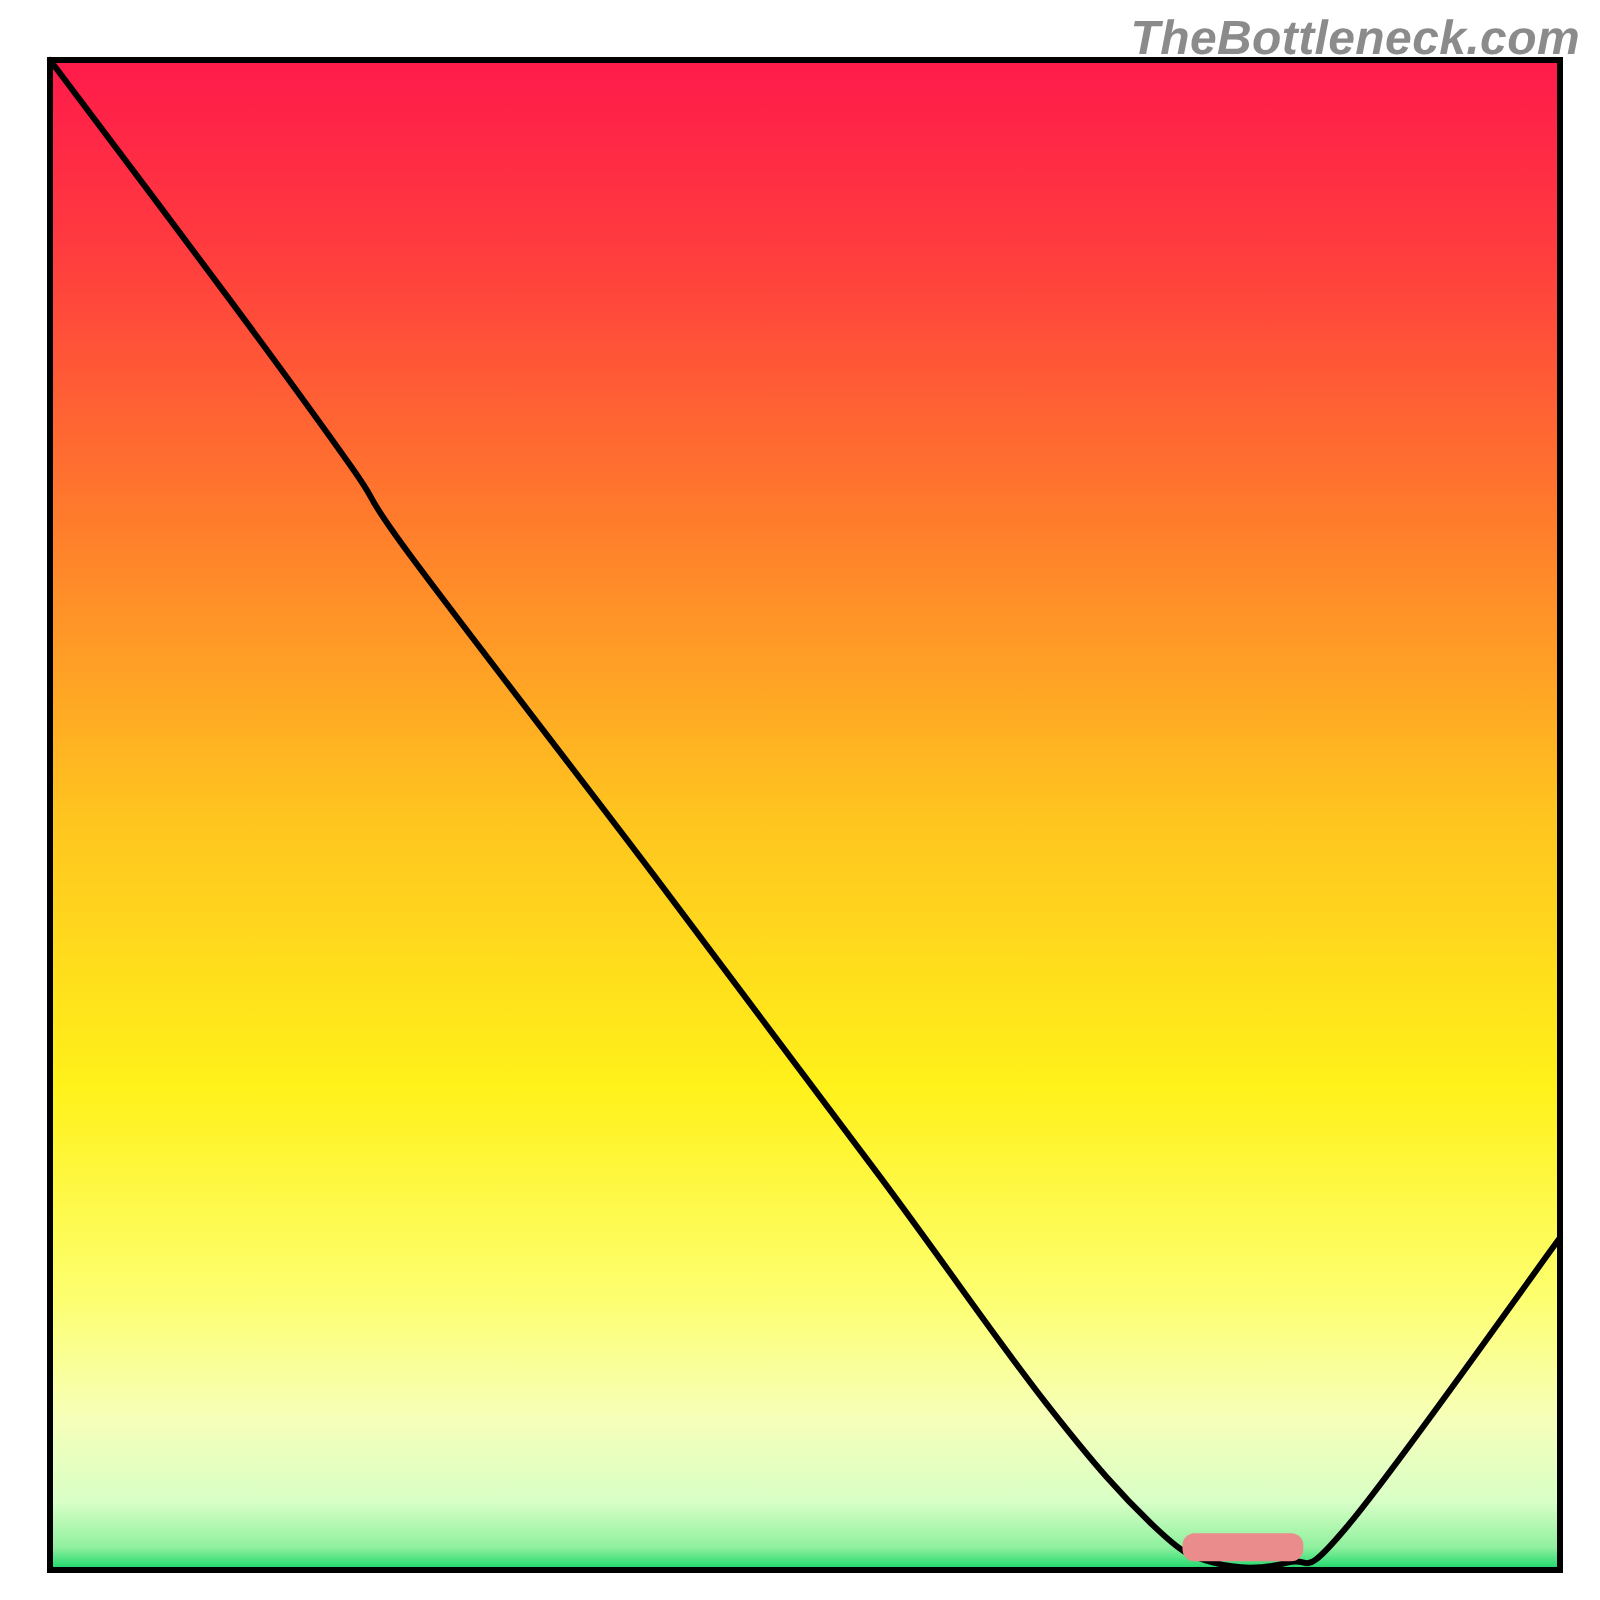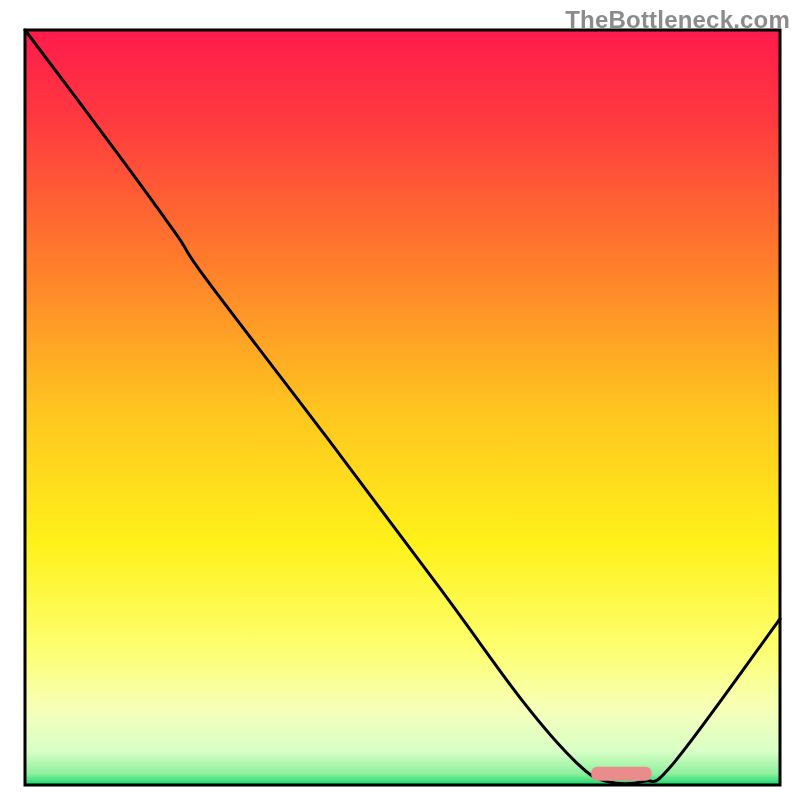--- a/index.html
+++ b/index.html
@@ -7,20 +7,21 @@
     padding: 0;
     width: 800px;
     height: 800px;
     background: #ffffff;
     font-family: Arial, Helvetica, sans-serif;
   }
   .wrap {
     position: relative;
     width: 800px;
     height: 800px;
+    font-style: italic;
   }
   .watermark {
     position: absolute;
     top: 6px;
     right: 10px;
     font-size: 24px;
     font-weight: bold;
     color: #8b8b8b;
     letter-spacing: 0.2px;
   }

